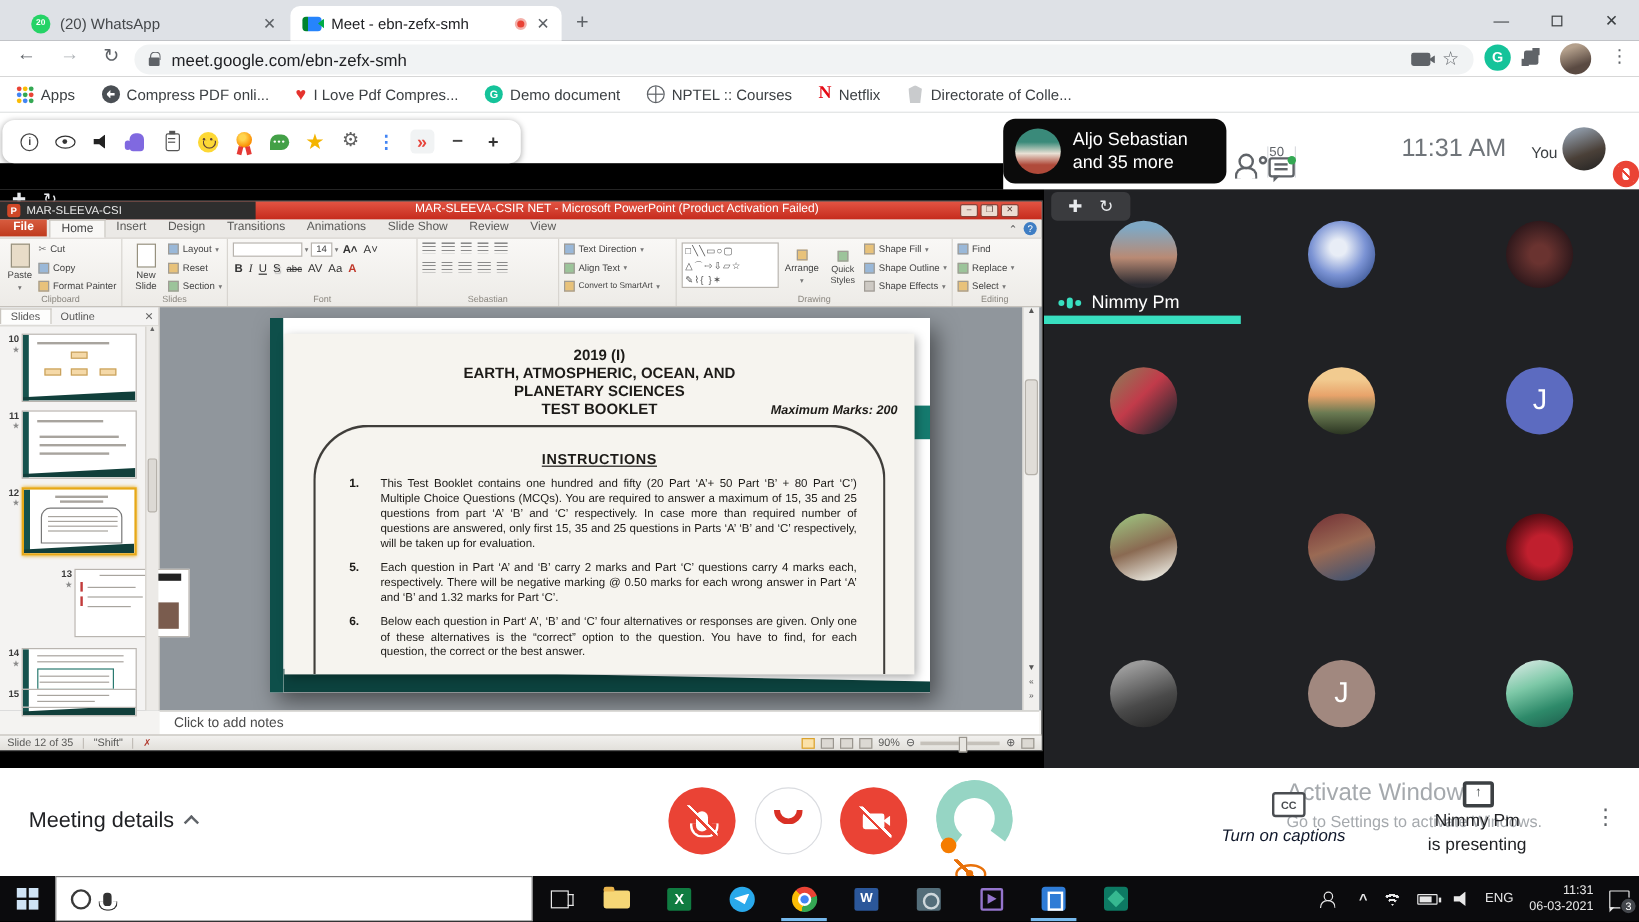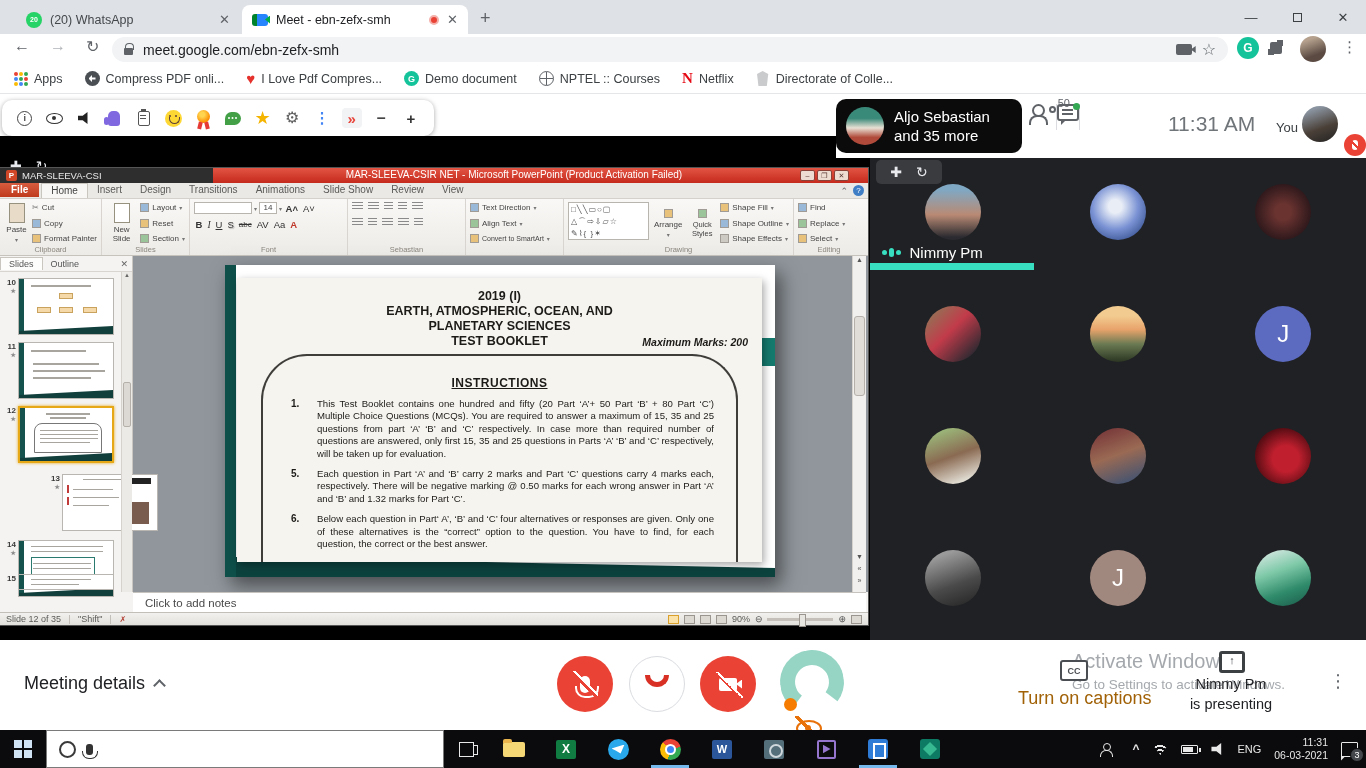--- a/index.html
+++ b/index.html
@@ -75,21 +75,21 @@
   .xi-chat::after{content:"";position:absolute;left:3.5px;top:5px;width:2px;height:2px;border-radius:50%;background:#fff;box-shadow:3.5px 0 0 #fff,7px 0 0 #fff;}
   .xi-star{color:#f4b400;font-size:18px;line-height:1;}
   .xi-gear{color:#616161;font-size:16px;line-height:1;}
   .xi-bluedots{color:#4285f4;font-size:15px;font-weight:bold;}
   .xi-chev{color:#e8453c;font-size:15px;font-weight:bold;background:#f1f3f4;border-radius:4px;padding:0 4px;}
   .xi-dash{color:#444;font-size:16px;font-weight:bold;}
   .xi-move{color:#333;font-size:15px;font-weight:bold;}
   #aljo-pill{position:absolute;left:836px;top:5px;width:186px;height:54px;background:#0b0b0b;border-radius:10px;display:flex;align-items:center;gap:10px;padding:0 10px;}
   .aljo-av{width:38px;height:38px;border-radius:50%;background:linear-gradient(180deg,#3a8a7a 30%,#e8e0d4 55%,#b04a3a 80%);flex:none;}
   .aljo-txt{color:#fff;font-size:15px;line-height:19px;font-weight:500;}
-  .hdr-ico-row{position:absolute;left:1030px;top:10px;height:44px;display:flex;align-items:flex-start;gap:0;}
+  .hdr-ico-row{position:absolute;left:1030px;top:10px;height:44px;display:flex;align-items:flex-end;gap:0;}
   .ppl{position:relative;width:26px;height:20px;}
   .ppl::before{content:"";position:absolute;left:2px;top:0;width:9px;height:9px;border:2px solid #5f6368;border-radius:50%;}
   .ppl::after{content:"";position:absolute;left:-1px;top:11px;width:15px;height:8px;border:2px solid #5f6368;border-bottom:none;border-radius:8px 8px 0 0;}
   .ppl .p2{position:absolute;right:0;top:2px;width:7px;height:7px;border:2px solid #5f6368;border-radius:50%;}
   .ppl-badge{position:absolute;top:-7px;right:-14px;font-size:11px;color:#5f6368;}
   .vdiv{width:1px;height:26px;background:#dadce0;}
   .chat2{position:relative;width:22px;height:17px;border:2px solid #5f6368;border-radius:3px;}
   .chat2::before{content:"";position:absolute;left:3px;top:3px;width:11px;height:2px;background:#5f6368;box-shadow:0 4px 0 #5f6368;}
   .chat2::after{content:"";position:absolute;left:2px;bottom:-6px;width:6px;height:6px;background:#5f6368;clip-path:polygon(0 0,100% 0,0 100%);}
   .chat-dot{position:absolute;right:-3px;top:-3px;width:7px;height:7px;border-radius:50%;background:#34a853;}
@@ -226,21 +226,21 @@
   .camoff::before{content:"";position:absolute;right:-5px;top:2px;width:6px;height:9px;background:#fff;clip-path:polygon(0 50%,100% 0,100% 100%);}
   .camoff::after{content:"";position:absolute;left:-4px;top:-6px;width:28px;height:26px;background:linear-gradient(45deg,transparent 45%,#ea4335 45% 50%,#fff 50% 55%,transparent 55%);}
   #arc{position:absolute;left:780px;top:10px;width:64px;height:64px;border-radius:50%;border:15px solid #96d5c4;border-bottom-color:transparent;transform:rotate(-8deg);}
   #arc-dot{position:absolute;left:784px;top:58px;width:13px;height:13px;border-radius:50%;background:#f57c00;}
   #eyeoff{position:absolute;left:796px;top:52px;width:26px;height:17px;border:2.5px solid #e8710a;border-radius:50%;transform:translateY(28px);background:#fff;}
   #eyeoff::before{content:"";position:absolute;left:7px;top:3px;width:6px;height:6px;border-radius:50%;background:#e8710a;}
   #eyeoff::after{content:"";position:absolute;left:-3px;top:-6px;width:28px;height:26px;background:linear-gradient(45deg,transparent 46%,#e8710a 46% 54%,transparent 54%);}
   #wm1{position:absolute;left:1072px;top:10px;font-size:20px;color:#a5a9ad;z-index:1;}
   #wm2{position:absolute;left:1072px;top:37px;font-size:13.5px;color:#a5a9ad;z-index:1;}
   #cc-ico{position:absolute;left:1060px;top:20px;width:28px;height:21px;border:2.5px solid #4a4d51;border-radius:3px;background:#fff;font-size:9px;font-weight:bold;color:#4a4d51;display:flex;align-items:center;justify-content:center;z-index:2;}
-  #cc-label{position:absolute;left:1018px;top:48px;font-size:18px;color:#a16207;z-index:2;}
+  #cc-label{position:absolute;left:1018px;top:48px;font-size:14px;color:#0f172a;z-index:2;font-style:italic;}
   #present-ico{position:absolute;left:1219px;top:11px;width:26px;height:22px;border:3px solid #3c4043;border-radius:3px;background:#fff;z-index:2;display:flex;align-items:flex-start;justify-content:center;font-size:11px;font-weight:bold;color:#3c4043;line-height:12px;}
   #presenting{position:absolute;left:1171px;top:34px;width:120px;text-align:center;font-size:14.5px;color:#202124;line-height:20px;z-index:2;}
   #kebab{position:absolute;left:1329px;top:30px;font-size:18px;color:#5f6368;letter-spacing:0;}
 
   
   #taskbar{position:absolute;left:0;top:730px;width:1366px;height:38px;background:#0b0b0d;display:flex;align-items:center;}
   #start{width:46px;height:38px;display:flex;align-items:center;justify-content:center;}
   .winlogo{display:grid;grid-template-columns:8px 8px;grid-template-rows:8px 8px;gap:1.5px;}
   .winlogo i{background:#cfe3f5;}
   #searchbox{width:398px;height:38px;background:#fff;display:flex;align-items:center;gap:10px;padding:0 12px;border:1px solid #7a7a7a;}

